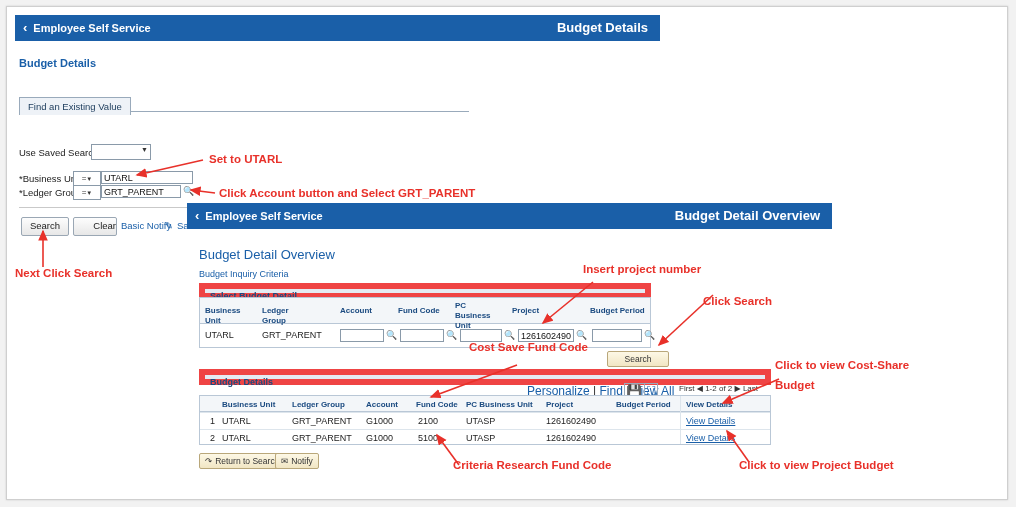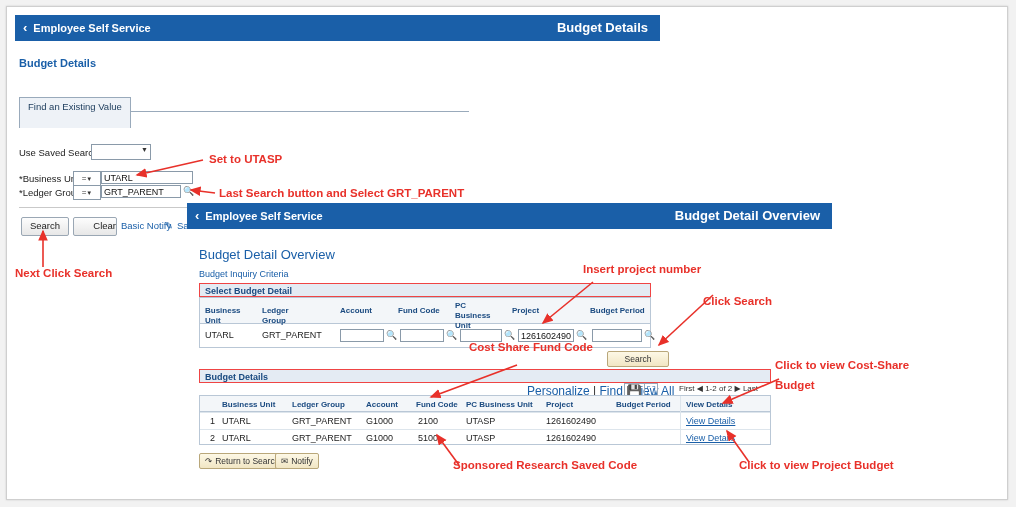--- a/index.html
+++ b/index.html
@@ -40,21 +40,21 @@
   .instr{
     position:absolute;left:12px;top:70px;font-size:9.5px;color:#333;
   }
   .tabstrip{
     position:absolute;left:12px;top:90px;width:450px;height:14px;
     border-bottom:1px solid #9ab;
   }
   .tab{
     position:absolute;left:0;top:0;
     border:1px solid #9ab;border-bottom:none;background:#eef2f7;
-    font-size:9.5px;padding:3px 8px 16px 8px;color:#1a3a5a;
+    font-size:9.5px;padding:3px 8px 3px 8px;color:#1a3a5a;
   }
   .sectionbar{
     position:absolute;left:12px;top:112px;width:175px;height:13px;
     background:#e4ebf3;border:1px solid #b9c7d6;
     font-size:9.5px;font-weight:bold;color:#1a4a80;
     padding:1px 4px;box-sizing:border-box;
   }
   .sectionbar .tri{font-size:8px;margin-right:3px;}
   .lbl{position:absolute;font-size:9.5px;color:#222;}
   .ddl{
@@ -88,21 +88,21 @@
     background:#ffffff;
   }
   .ovhdr{
     position:absolute;left:0;top:0;width:645px;height:26px;background:#1a5fa8;color:#fff;
   }
   .ovhdr .back{position:absolute;left:8px;top:0;height:26px;line-height:26px;font-size:11px;font-weight:bold;display:flex;align-items:center;gap:6px;cursor:pointer;}
   .ovhdr .title{position:absolute;right:12px;top:0;height:26px;line-height:26px;font-size:13px;font-weight:bold;}
   .ovtitle{position:absolute;left:12px;top:44px;font-size:13px;color:#1a5fa8;}
   .ovsub{position:absolute;left:12px;top:66px;font-size:9px;color:#1a5fa8;}
   .gridbar{
-    position:absolute;background:#e4ebf3;border:1px solid #ef4444;
+    position:absolute;background:#e4ebf3;border:6px solid #ef4444;
     font-size:9px;font-weight:bold;color:#1a4a80;box-sizing:border-box;padding:2px 5px;
   }
   .gridbox{position:absolute;border:1px solid #b9c7d6;background:#fff;box-sizing:border-box;}
   .gridhead{position:absolute;background:#f3f6f9;border-bottom:1px solid #b9c7d6;box-sizing:border-box;}
   .gh{position:absolute;font-size:8px;font-weight:bold;color:#1a4a80;line-height:10px;}
   .gc{position:absolute;font-size:9px;color:#222;}
   .rowline{position:absolute;background:#dde5ec;height:1px;}
   .vline{position:absolute;background:#dde5ec;width:1px;}
   .plinks{position:absolute;font-size:12px;color:#1a5fa8;}
   .plinks b{font-weight:normal;color:#333;}
@@ -300,24 +300,24 @@
 
     <path d="M510,358 L424,390" stroke="#e8312a" stroke-width="1.6" fill="none" marker-end="url(#ah)"></path>
 
     <path d="M772,372 L716,396" stroke="#e8312a" stroke-width="1.6" fill="none" marker-end="url(#ah)"></path>
 
     <path d="M452,458 L430,428" stroke="#e8312a" stroke-width="1.6" fill="none" marker-end="url(#ah)"></path>
 
     <path d="M742,455 L720,424" stroke="#e8312a" stroke-width="1.6" fill="none" marker-end="url(#ah)"></path>
   </svg>
 
-  <div class="ann" style="left:202px;top:146px;">Set to UTASP</div>
-  <div class="ann" style="left:212px;top:180px;">Last Search button and Select GRT_PARENT</div>
+  <div class="ann" style="left:202px;top:146px;">Set to UTARL</div>
+  <div class="ann" style="left:212px;top:180px;">Click Account button and Select GRT_PARENT</div>
   <div class="ann" style="left:8px;top:260px;">Next Click Search</div>
   <div class="ann" style="left:576px;top:256px;">Insert project number</div>
   <div class="ann" style="left:696px;top:288px;">Click Search</div>
-  <div class="ann" style="left:462px;top:334px;">Cost Share Fund Code</div>
+  <div class="ann" style="left:462px;top:334px;">Cost Save Fund Code</div>
   <div class="ann" style="left:768px;top:352px;">Click to view Cost-Share</div>
   <div class="ann" style="left:768px;top:372px;">Budget</div>
-  <div class="ann" style="left:446px;top:452px;">Sponsored Research Saved Code</div>
+  <div class="ann" style="left:446px;top:452px;">Criteria Research Fund Code</div>
   <div class="ann" style="left:732px;top:452px;">Click to view Project Budget</div>
 
 </div>
 
 </body></html>

